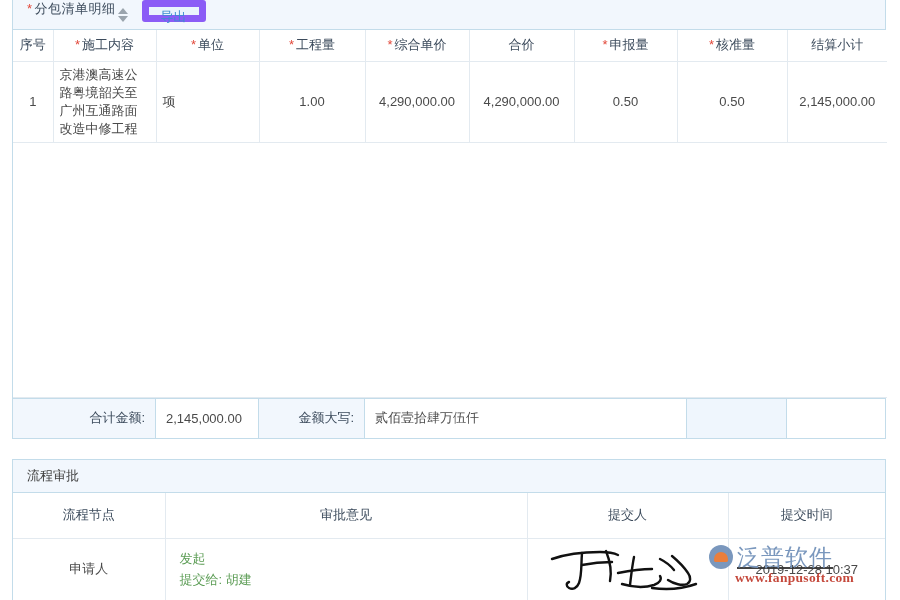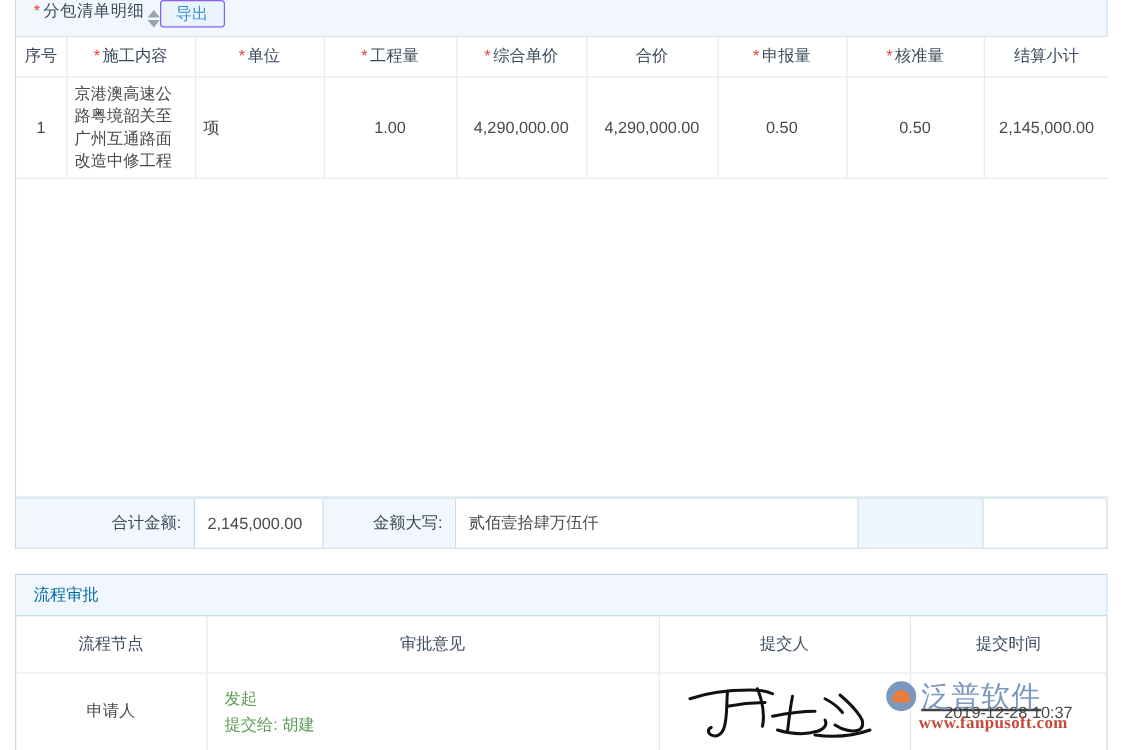--- a/index.html
+++ b/index.html
@@ -59,23 +59,24 @@
     border-right: 5px solid transparent;
   }
   .spinner-icon .up {
     border-bottom: 6px solid #9aa4ad;
     margin-bottom: 2px;
   }
   .spinner-icon .down {
     border-top: 6px solid #9aa4ad;
   }
   .export-btn {
+    margin-left: 14px;
     height: 22px;
     padding: 0 12px;
-    border: 1px solid #8b5cf6;
+    border: 7px solid #8b5cf6;
     border-radius: 3px;
     background: #eaf4fd;
     color: #3a8ed0;
     font-size: 13px;
     line-height: 20px;
     cursor: pointer;
     font-family: inherit;
   }
 
   
@@ -164,21 +165,21 @@
     background: #ffffff;
   }
   .flow-head {
     height: 33px;
     background: #f2f7fd;
     border-bottom: 1px solid #c3dcea;
     display: flex;
     align-items: center;
     padding-left: 14px;
     box-sizing: border-box;
-    color: #0369a1;
+    color: #404040;
     font-size: 13px;
   }
   table.flowgrid {
     border-collapse: collapse;
     table-layout: fixed;
     width: 100%;
   }
   table.flowgrid th, table.flowgrid td {
     border-right: 1px solid #e3eaf0;
     border-bottom: 1px solid #e3eaf0;

